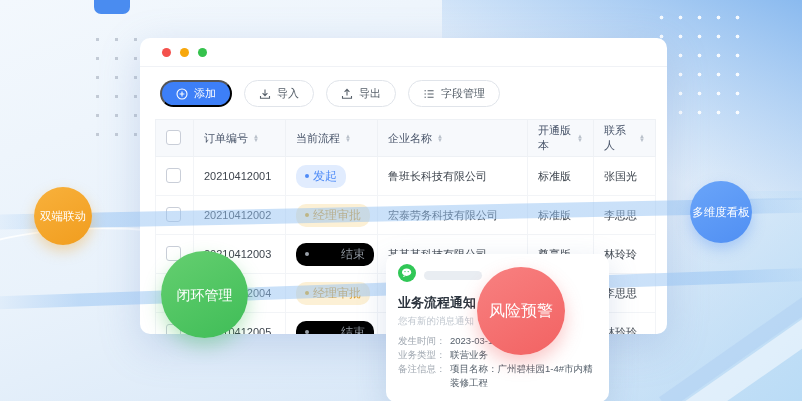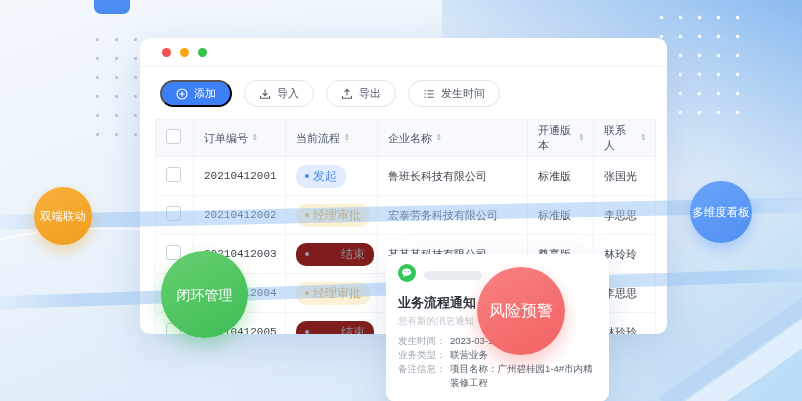--- a/index.html
+++ b/index.html
@@ -33,34 +33,34 @@
   .tl-red{background:#f4514d;} .tl-yellow{background:#f7a70c;} .tl-green{background:#35c24d;}
 
   .toolbar{display:flex;align-items:center;gap:12px;padding:13px 20px 12px 20px;}
   .btn{display:inline-flex;align-items:center;gap:6px;height:27px;padding:0 14px;border-radius:14px;
     font-size:11px;cursor:pointer;box-sizing:border-box;}
   .btn-primary{background:#3d7ff7;color:#fff;}
   .btn-plain{background:#fff;border:1px solid #e0e4ea;color:#57606a;}
   .btn svg{display:block;}
 
   table.grid{width:500px;margin:0 15px;border-collapse:collapse;table-layout:fixed;
-    border:1px solid #eef1f5;font-size:11px;color:#3e454e;font-family:Liberation Mono, monospace;}
+    border:1px solid #eef1f5;font-size:11px;color:#3e454e;}
   .grid th{background:#f7f9fc;font-weight:normal;color:#49556a;height:36px;text-align:left;padding:0 10px;
     border:1px solid #eef1f5;}
   .grid td{height:38px;padding:0 10px;border:1px solid #f2f4f7;background:#fff;}
   .col-cb{width:38px;} .col-order{width:92px;} .col-flow{width:92px;}
   .col-company{width:150px;} .col-version{width:66px;} .col-contact{width:62px;}
   .th-inner{display:inline-flex;align-items:center;gap:5px;}
   .sort{display:inline-flex;flex-direction:column;line-height:4px;font-size:6px;color:#b9c0ca;}
   .checkbox{display:inline-block;width:13px;height:13px;border:1px solid #c9ced8;border-radius:3px;background:#fff;cursor:pointer;}
   .pill{display:inline-flex;align-items:center;gap:4px;font-size:12px;padding:3px 9px;border-radius:10px;white-space:nowrap;}
   .pill .pd{width:4px;height:4px;border-radius:50%;}
   .pill-blue{background:#e1ecfe;color:#4e8bf7;} .pill-blue .pd{background:#4e8bf7;}
   .pill-yellow{background:#fcf0d5;color:#d99b2b;} .pill-yellow .pd{background:#e6a817;}
-  .pill-gray{background:#7f1d1d;color:#8e959e;gap:32px;} .pill-gray .pd{background:#9aa1a9;}
+  .pill-gray{background:#000000;color:#8e959e;gap:32px;} .pill-gray .pd{background:#9aa1a9;}
 
   
   .float-circle{position:absolute;border-radius:50%;display:flex;flex-direction:row;align-items:center;
     justify-content:center;color:#fff;text-align:center;z-index:20;}
   .fc-orange{left:34px;top:187px;width:58px;height:58px;background:linear-gradient(150deg,#f8b13c,#f19d1e);
     font-size:11.5px;line-height:15px;box-shadow:0 6px 14px rgba(241,157,30,.35);}
   .fc-blue{left:690px;top:181px;width:62px;height:62px;background:linear-gradient(150deg,#6aa5f9,#508ff3);
     font-size:11.5px;line-height:15px;box-shadow:0 6px 14px rgba(80,143,243,.35);}
   .fc-green{left:161px;top:251px;width:87px;height:87px;background:linear-gradient(150deg,#65cf70,#3fbd57);
     font-size:14px;line-height:22px;box-shadow:0 8px 18px rgba(63,189,87,.35);}
@@ -126,21 +126,21 @@
           </svg>
         </span>
         <span>导出</span>
       </button>
       <button class="btn btn-plain">
         <span>
           <svg width="12" height="12" viewBox="0 0 12 12" fill="none" stroke="#57606a" stroke-width="1.1">
             <path d="M1.5 2.8h1.4M4.6 2.8h6M1.5 6h1.4M4.6 6h6M1.5 9.2h1.4M4.6 9.2h6"></path>
           </svg>
         </span>
-        <span>发生时间</span>
+        <span>字段管理</span>
       </button>
     </div>
 
     <table class="grid">
       <colgroup>
         <col class="col-cb">
           <col class="col-order">
           <col class="col-flow">
         <col class="col-company">
           <col class="col-version">

